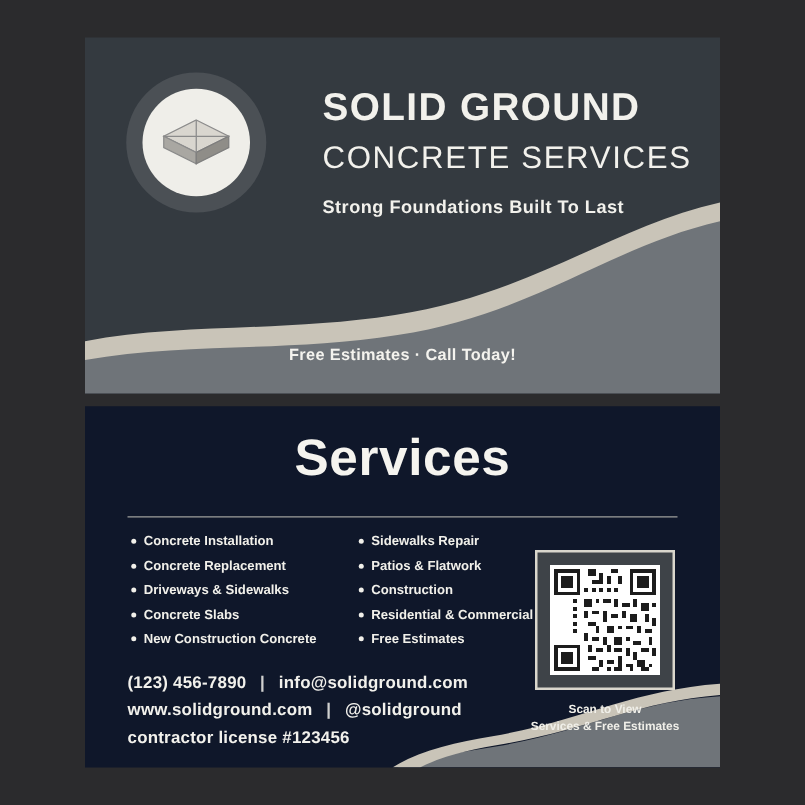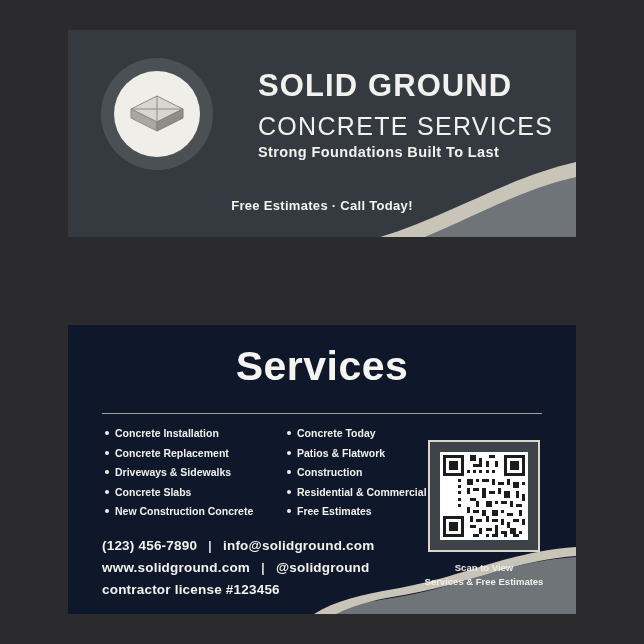--- a/index.html
+++ b/index.html
@@ -14,21 +14,21 @@
   
   #page { position:absolute; inset:0; }
 
   
   .card {
     position:absolute;
     left:68px; width:508px;
     background:#33383d;
     overflow:hidden;
   }
-  #front-card { top:30px; height:207px; background:#343a40; }
+  #front-card { top:30px; height:285px; background:#343a40; }
 
   .front-inner { position:absolute; inset:0; }
 
   
   .logo-badge {
     position:absolute; left:33px; top:28px;
     width:112px; height:112px; border-radius:50%;
     background:#4b5055;
     display:flex; align-items:center; justify-content:center;
   }
@@ -47,21 +47,21 @@
     line-height:1.05; white-space:nowrap;
   }
   .brand-sub {
     color:#f2f1ec;
     font-size:25px; letter-spacing:1.3px; font-weight:normal;
     margin-top:9px; white-space:nowrap;
   }
   .brand-tag {
     color:#f2f1ec;
     font-size:14.5px; font-weight:bold; letter-spacing:.4px;
-    margin-top:3px; white-space:nowrap;
+    margin-top:17px; white-space:nowrap;
   }
 
   
   .front-swoosh { position:absolute; left:0; top:0; width:508px; height:285px; }
 
   .front-cta {
     position:absolute; left:0; right:0; bottom:24px;
     text-align:center;
     color:#f4f3ee;
     font-size:13px; font-weight:bold; letter-spacing:.3px;
@@ -203,21 +203,21 @@
               <span>Concrete Slabs</span>
             </div>
           <div class="svc">
               <span class="dot"></span>
               <span>New Construction Concrete</span>
             </div>
         </div>
         <div class="list-col wide">
           <div class="svc">
               <span class="dot"></span>
-              <span>Concrete Today</span>
+              <span>Sidewalks Repair</span>
             </div>
           <div class="svc">
               <span class="dot"></span>
               <span>Patios &amp; Flatwork</span>
             </div>
           <div class="svc">
               <span class="dot"></span>
               <span>Construction</span>
             </div>
           <div class="svc">

